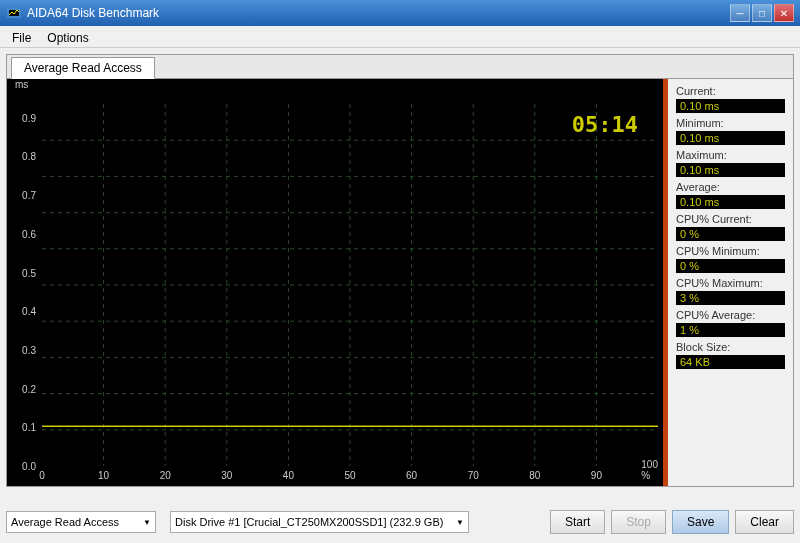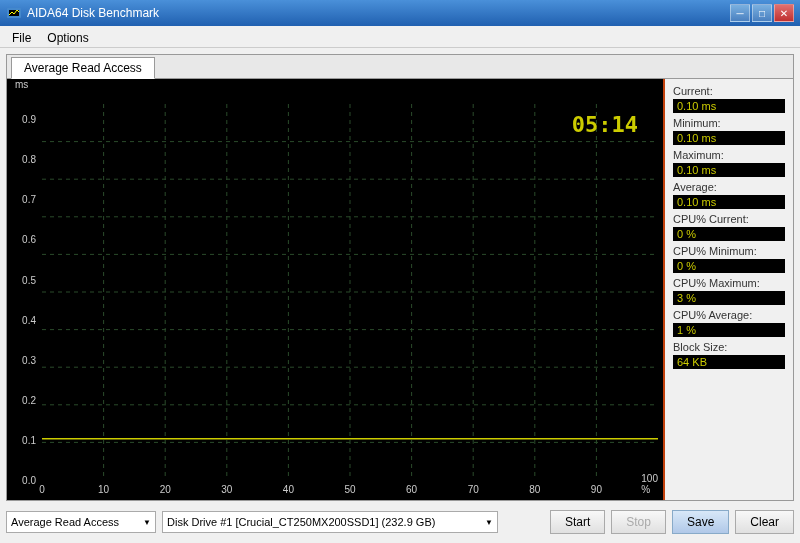--- a/index.html
+++ b/index.html
@@ -67,21 +67,21 @@
       padding: 2px 8px;
       cursor: pointer;
       font-size: 12px;
     }
     
     .main-content {
       display: flex;
       flex-direction: column;
       height: calc(543px - 26px - 22px);
       padding: 6px;
-      gap: 6px;
+      gap: 20px;
     }
     
     .tab-panel {
       border: 1px solid #999;
       background: #f8f8f8;
       flex: 1;
       display: flex;
       flex-direction: column;
     }
     .tab-header {
@@ -167,21 +167,21 @@
     }
     
     .stats-panel {
       width: 130px;
       background: #f0f0f0;
       padding: 4px 8px;
       display: flex;
       flex-direction: column;
       gap: 2px;
       font-size: 11px;
-      border-left: 2px solid #c2410c;
+      border-left: 5px solid #c2410c;
     }
     .stat-label {
       color: #333;
       margin-top: 2px;
     }
     .stat-value {
       background: #000;
       color: #cccc00;
       padding: 1px 4px;
       font-size: 11px;
@@ -207,21 +207,22 @@
       cursor: pointer;
     }
     .dropdown-arrow {
       margin-left: 4px;
       font-size: 8px;
     }
     .dd-benchmark {
       width: 150px;
     }
     .dd-disk {
-      width: 336px;
+      width: 299px;
+      margin-left: 8px;
     }
     
     .btn {
       height: 24px;
       padding: 0 14px;
       border: 1px solid #aaa;
       background: linear-gradient(to bottom, #f8f8f8, #e0e0e0);
       font-size: 12px;
       cursor: pointer;
       display: flex;

